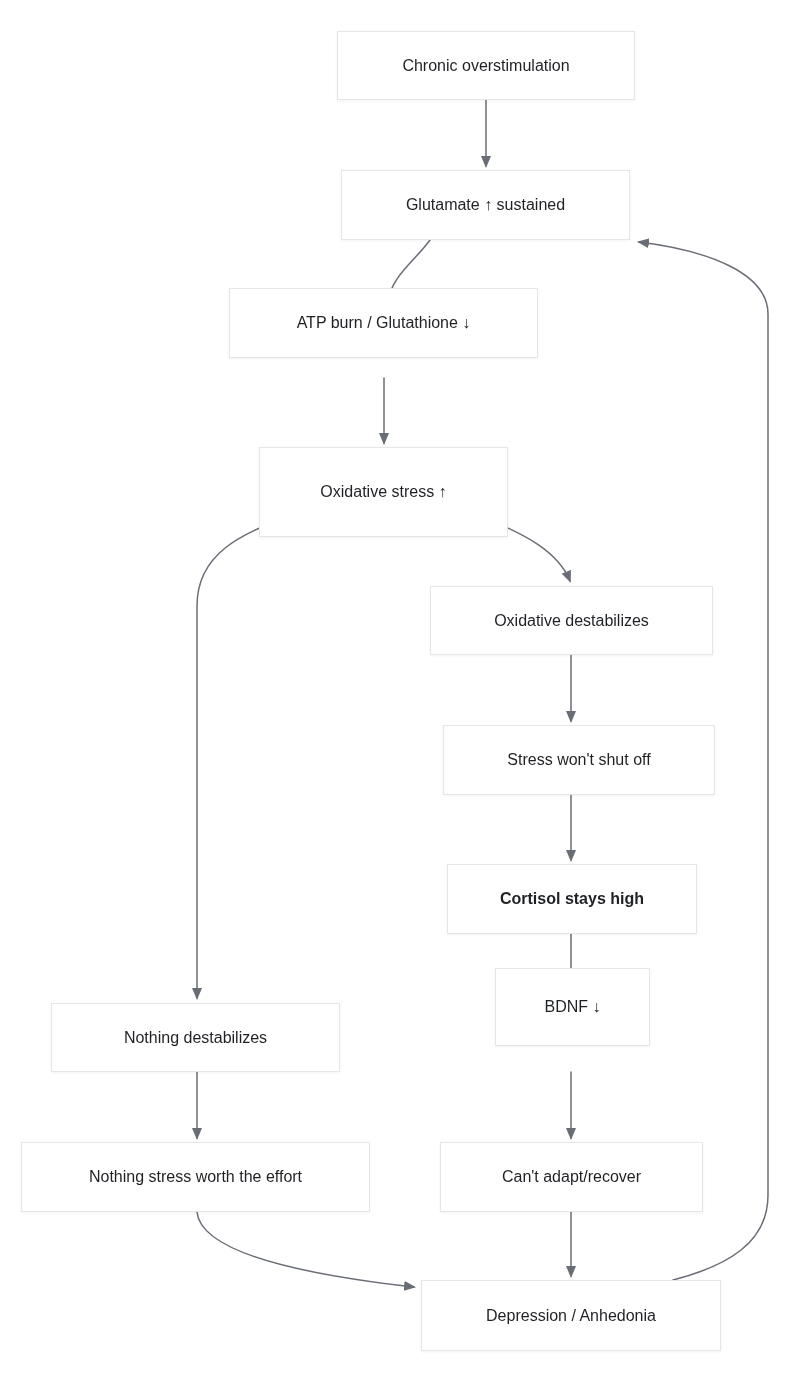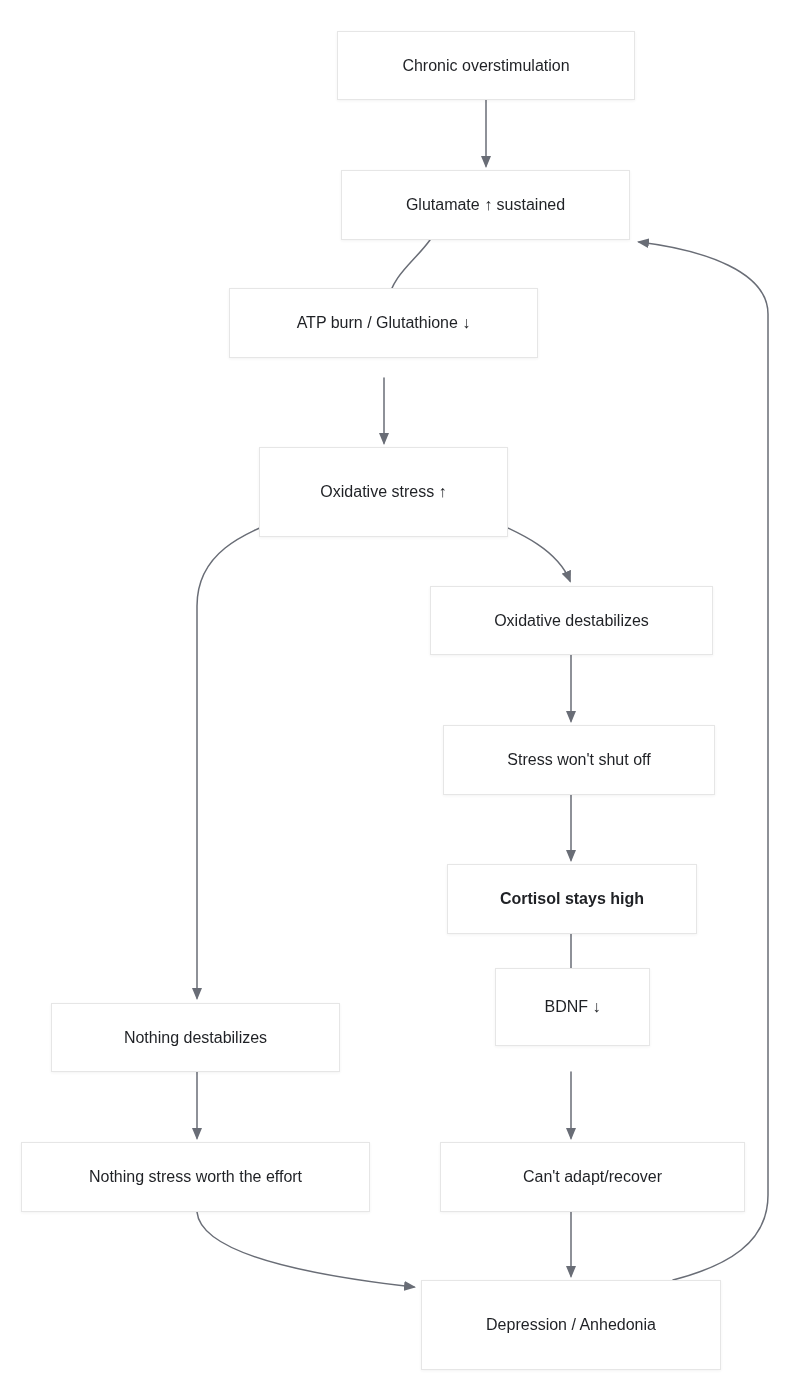--- a/index.html
+++ b/index.html
@@ -35,24 +35,24 @@
   }
   
   #n-chronic    { left: 337px; top: 31px;   width: 298px; height: 69px; }
   #n-glutamate  { left: 341px; top: 170px;  width: 289px; height: 70px; }
   #n-atp        { left: 229px; top: 288px;  width: 309px; height: 70px; }
   #n-oxidative  { left: 259px; top: 447px;  width: 249px; height: 90px; }
   #n-serotonin  { left: 430px; top: 586px;  width: 283px; height: 69px; }
   #n-stress     { left: 435px; top: 725px;  width: 272px; height: 70px; margin-left: 8px; }
   #n-cortisol   { left: 447px; top: 864px;  width: 250px; height: 70px; font-weight: bold; }
   #n-bdnf       { left: 495px; top: 968px; width: 155px; height: 78px; }
-  #n-cant       { left: 440px; top: 1142px; width: 305px; height: 70px; }
+  #n-cant       { left: 440px; top: 1142px; width: 263px; height: 70px; }
   #n-dopamine   { left: 51px;  top: 1003px; width: 289px; height: 69px; }
   #n-nothing    { left: 21px;  top: 1142px; width: 349px; height: 70px; }
-  #n-depression { left: 421px; top: 1280px; width: 300px; height: 90px; }
+  #n-depression { left: 421px; top: 1280px; width: 300px; height: 71px; }
   .edge-path {
     fill: none;
     stroke: #696d76;
     stroke-width: 1.5;
     stroke-linecap: round;
   }
 </style>
 </head>
 <body>
 

